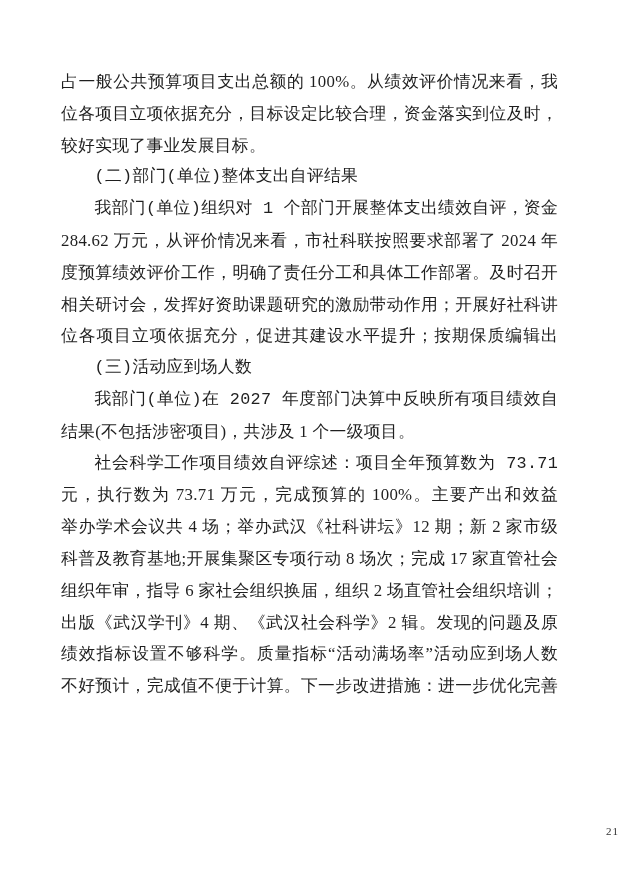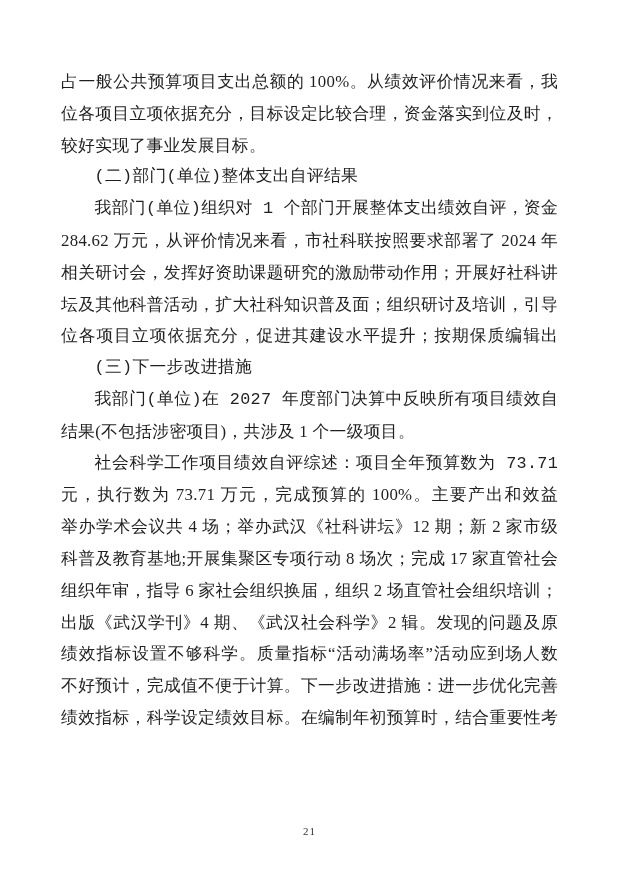--- a/index.html
+++ b/index.html
@@ -37,47 +37,46 @@
   }
   .line.ind {
     text-indent: 2em;
     font-family: Liberation Mono, monospace;
   }
   .pagenum {
     position: absolute;
     left: 0;
     right: 0;
     top: 825px;
-    text-align: center;
+    text-align: right;
     font-size: 11px;
     color: #333333;
     letter-spacing: 1px;
   }
 </style>
 </head>
 <body>
 
 <div class="page">
   <div class="textblock">
     <div class="line">占一般公共预算项目支出总额的 100%。从绩效评价情况来看，我单</div>
     <div class="line">位各项目立项依据充分，目标设定比较合理，资金落实到位及时，</div>
     <div class="line end">较好实现了事业发展目标。</div>
     <div class="line end ind">(二)部门(单位)整体支出自评结果</div>
     <div class="line ind">我部门(单位)组织对 1 个部门开展整体支出绩效自评，资金</div>
     <div class="line">284.62 万元，从评价情况来看，市社科联按照要求部署了 2024 年</div>
+    <div class="line">度预算绩效评价工作，明确了责任分工和具体工作部署。及时召开</div>
     <div class="line">相关研讨会，发挥好资助课题研究的激励带动作用；开展好社科讲</div>
-    <div class="line">坛及其他科普活动，扩大社科知识普及面；组织研讨及培训，引导</div>
     <div class="line">位各项目立项依据充分，促进其建设水平提升；按期保质编辑出</div>
-    <div class="line end ind">(三)下一步改进措施</div>
+    <div class="line end ind">(三)活动应到场人数</div>
     <div class="line ind">我部门(单位)在 2027 年度部门决算中反映所有项目绩效自评</div>
     <div class="line end">结果(不包括涉密项目)，共涉及 1 个一级项目。</div>
     <div class="line ind">社会科学工作项目绩效自评综述：项目全年预算数为 73.71 万</div>
     <div class="line">元，执行数为 73.71 万元，完成预算的 100%。主要产出和效益是：</div>
     <div class="line">举办学术会议共 4 场；举办武汉《社科讲坛》12 期；新 2 家市级社</div>
     <div class="line">科普及教育基地;开展集聚区专项行动 8 场次；完成 17 家直管社会</div>
     <div class="line">组织年审，指导 6 家社会组织换届，组织 2 场直管社会组织培训；</div>
     <div class="line">出版《武汉学刊》4 期、《武汉社会科学》2 辑。发现的问题及原因:</div>
     <div class="line">绩效指标设置不够科学。质量指标“活动满场率”活动应到场人数</div>
     <div class="line">不好预计，完成值不便于计算。下一步改进措施：进一步优化完善</div>
-    <div class="line">绩效指标，科学设定绩效目标。在编制年初预算时，结合重要性考</div>
   </div>
   <div class="pagenum">21</div>
 </div>
 
 </body></html>

